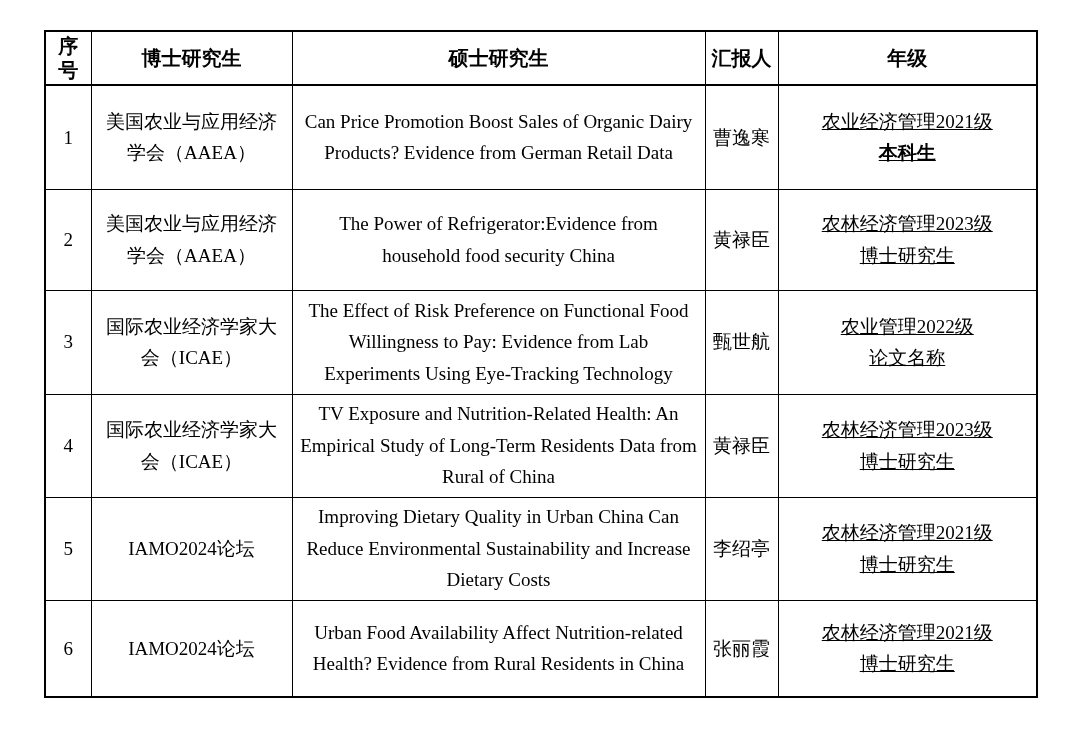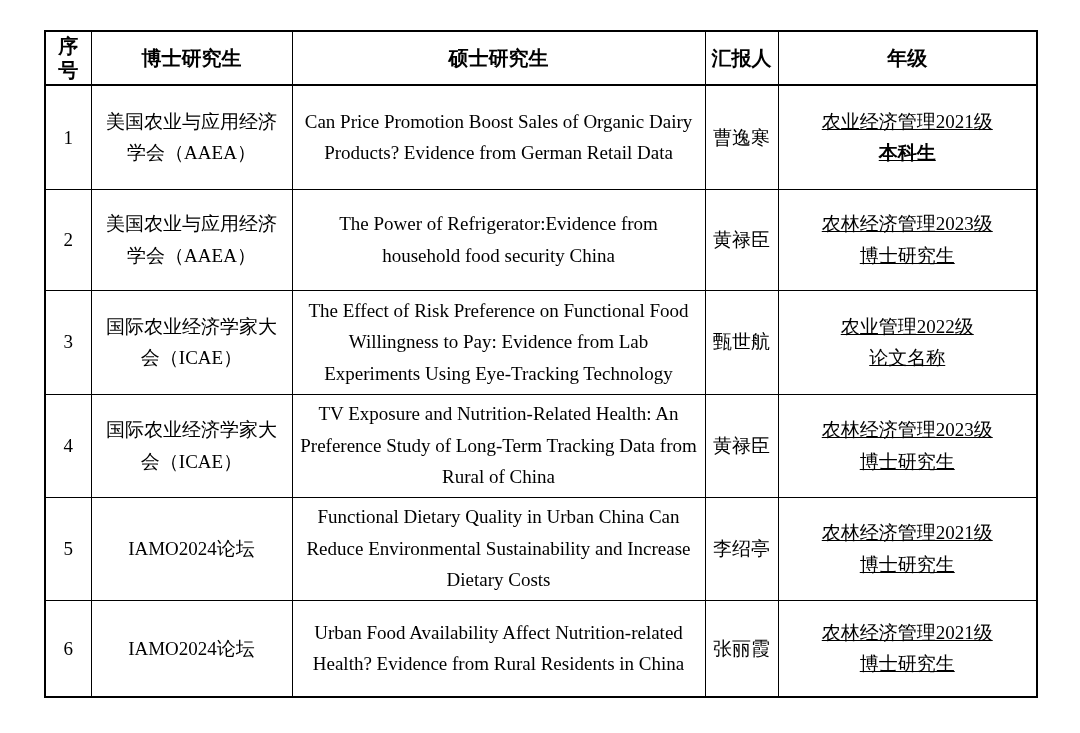--- a/index.html
+++ b/index.html
@@ -112,31 +112,31 @@
         <td class="col-paper">The Effect of Risk Preference on Functional Food Willingness to Pay: Evidence from Lab Experiments Using Eye-Tracking Technology</td>
         <td class="col-rep">甄世航</td>
         <td class="col-grade">
           <span class="grade-line">农业管理2022级</span>
           <span class="grade-line">论文名称</span>
         </td>
       </tr>
       <tr>
         <td class="col-no">4</td>
         <td class="col-forum">国际农业经济学家大会（ICAE）</td>
-        <td class="col-paper">TV Exposure and Nutrition-Related Health: An Preference Study of Long-Term Tracking Data from Rural of China</td>
+        <td class="col-paper">TV Exposure and Nutrition-Related Health: An Empirical Study of Long-Term Residents Data from Rural of China</td>
         <td class="col-rep">黄禄臣</td>
         <td class="col-grade">
           <span class="grade-line">农林经济管理2023级</span>
           <span class="grade-line">博士研究生</span>
         </td>
       </tr>
       <tr>
         <td class="col-no">5</td>
         <td class="col-forum">IAMO2024论坛</td>
-        <td class="col-paper">Functional Dietary Quality in Urban China Can Reduce Environmental Sustainability and Increase Dietary Costs</td>
+        <td class="col-paper">Improving Dietary Quality in Urban China Can Reduce Environmental Sustainability and Increase Dietary Costs</td>
         <td class="col-rep">李绍亭</td>
         <td class="col-grade">
           <span class="grade-line">农林经济管理2021级</span>
           <span class="grade-line">博士研究生</span>
         </td>
       </tr>
       <tr>
         <td class="col-no">6</td>
         <td class="col-forum">IAMO2024论坛</td>
         <td class="col-paper">Urban Food Availability Affect Nutrition-related Health? Evidence from Rural Residents in China</td>

